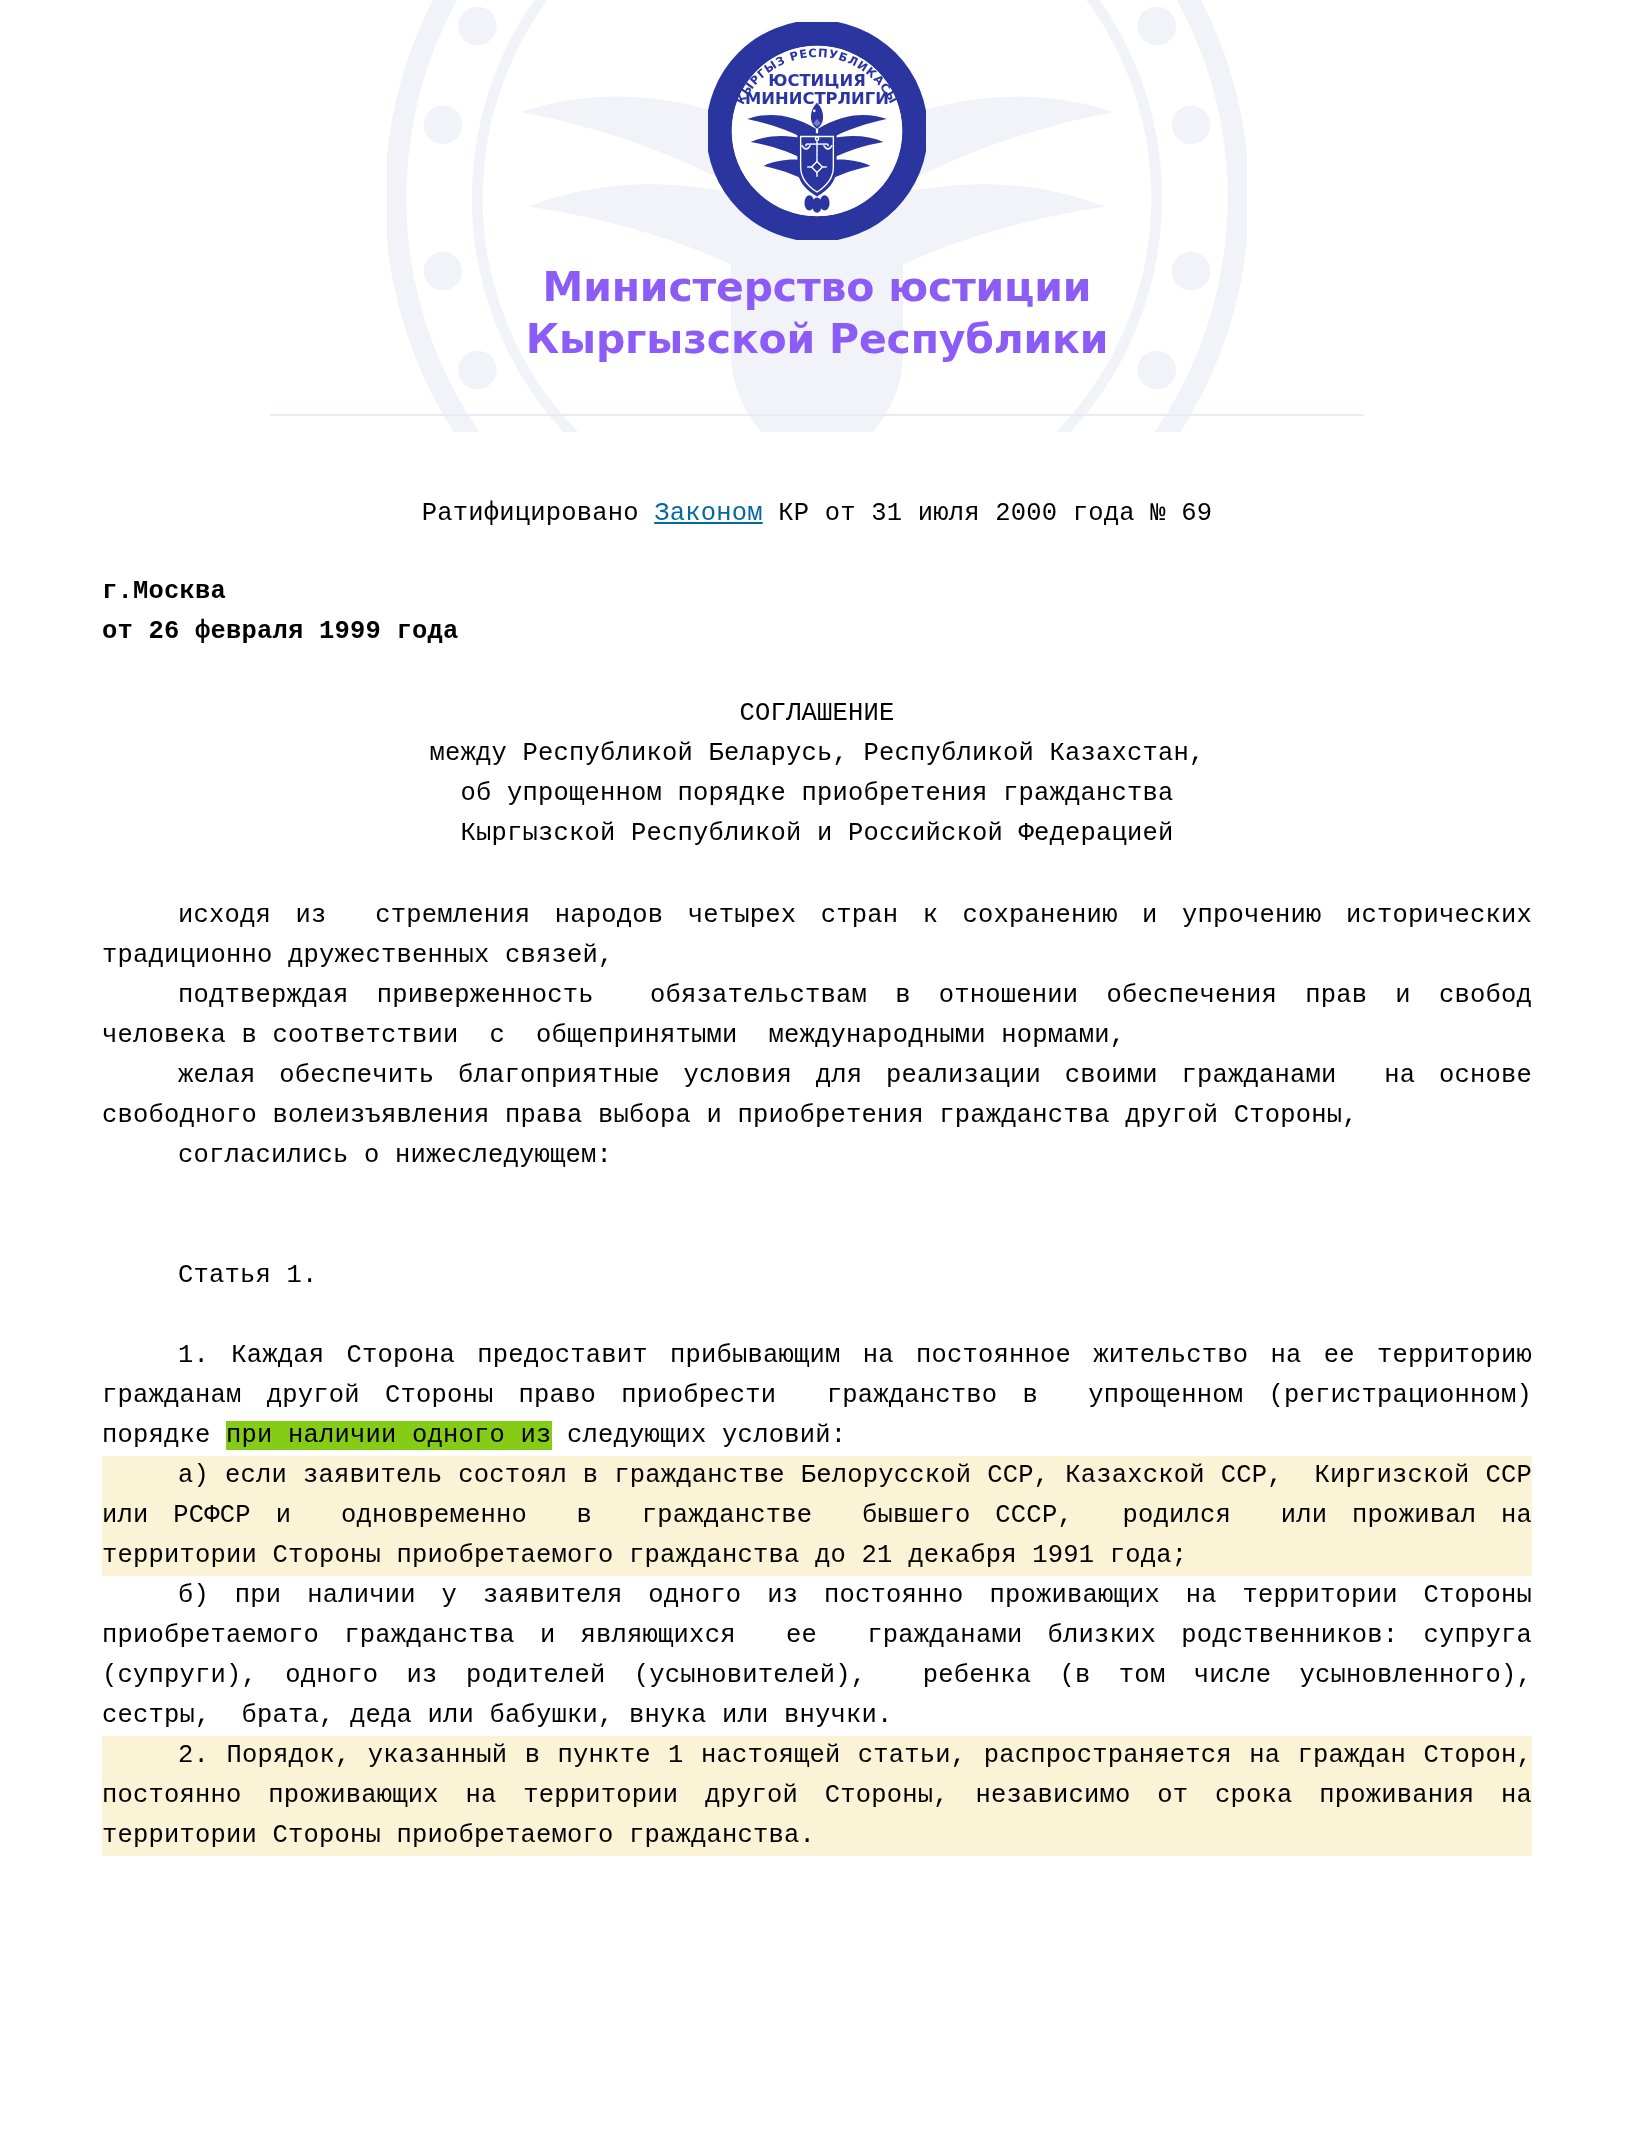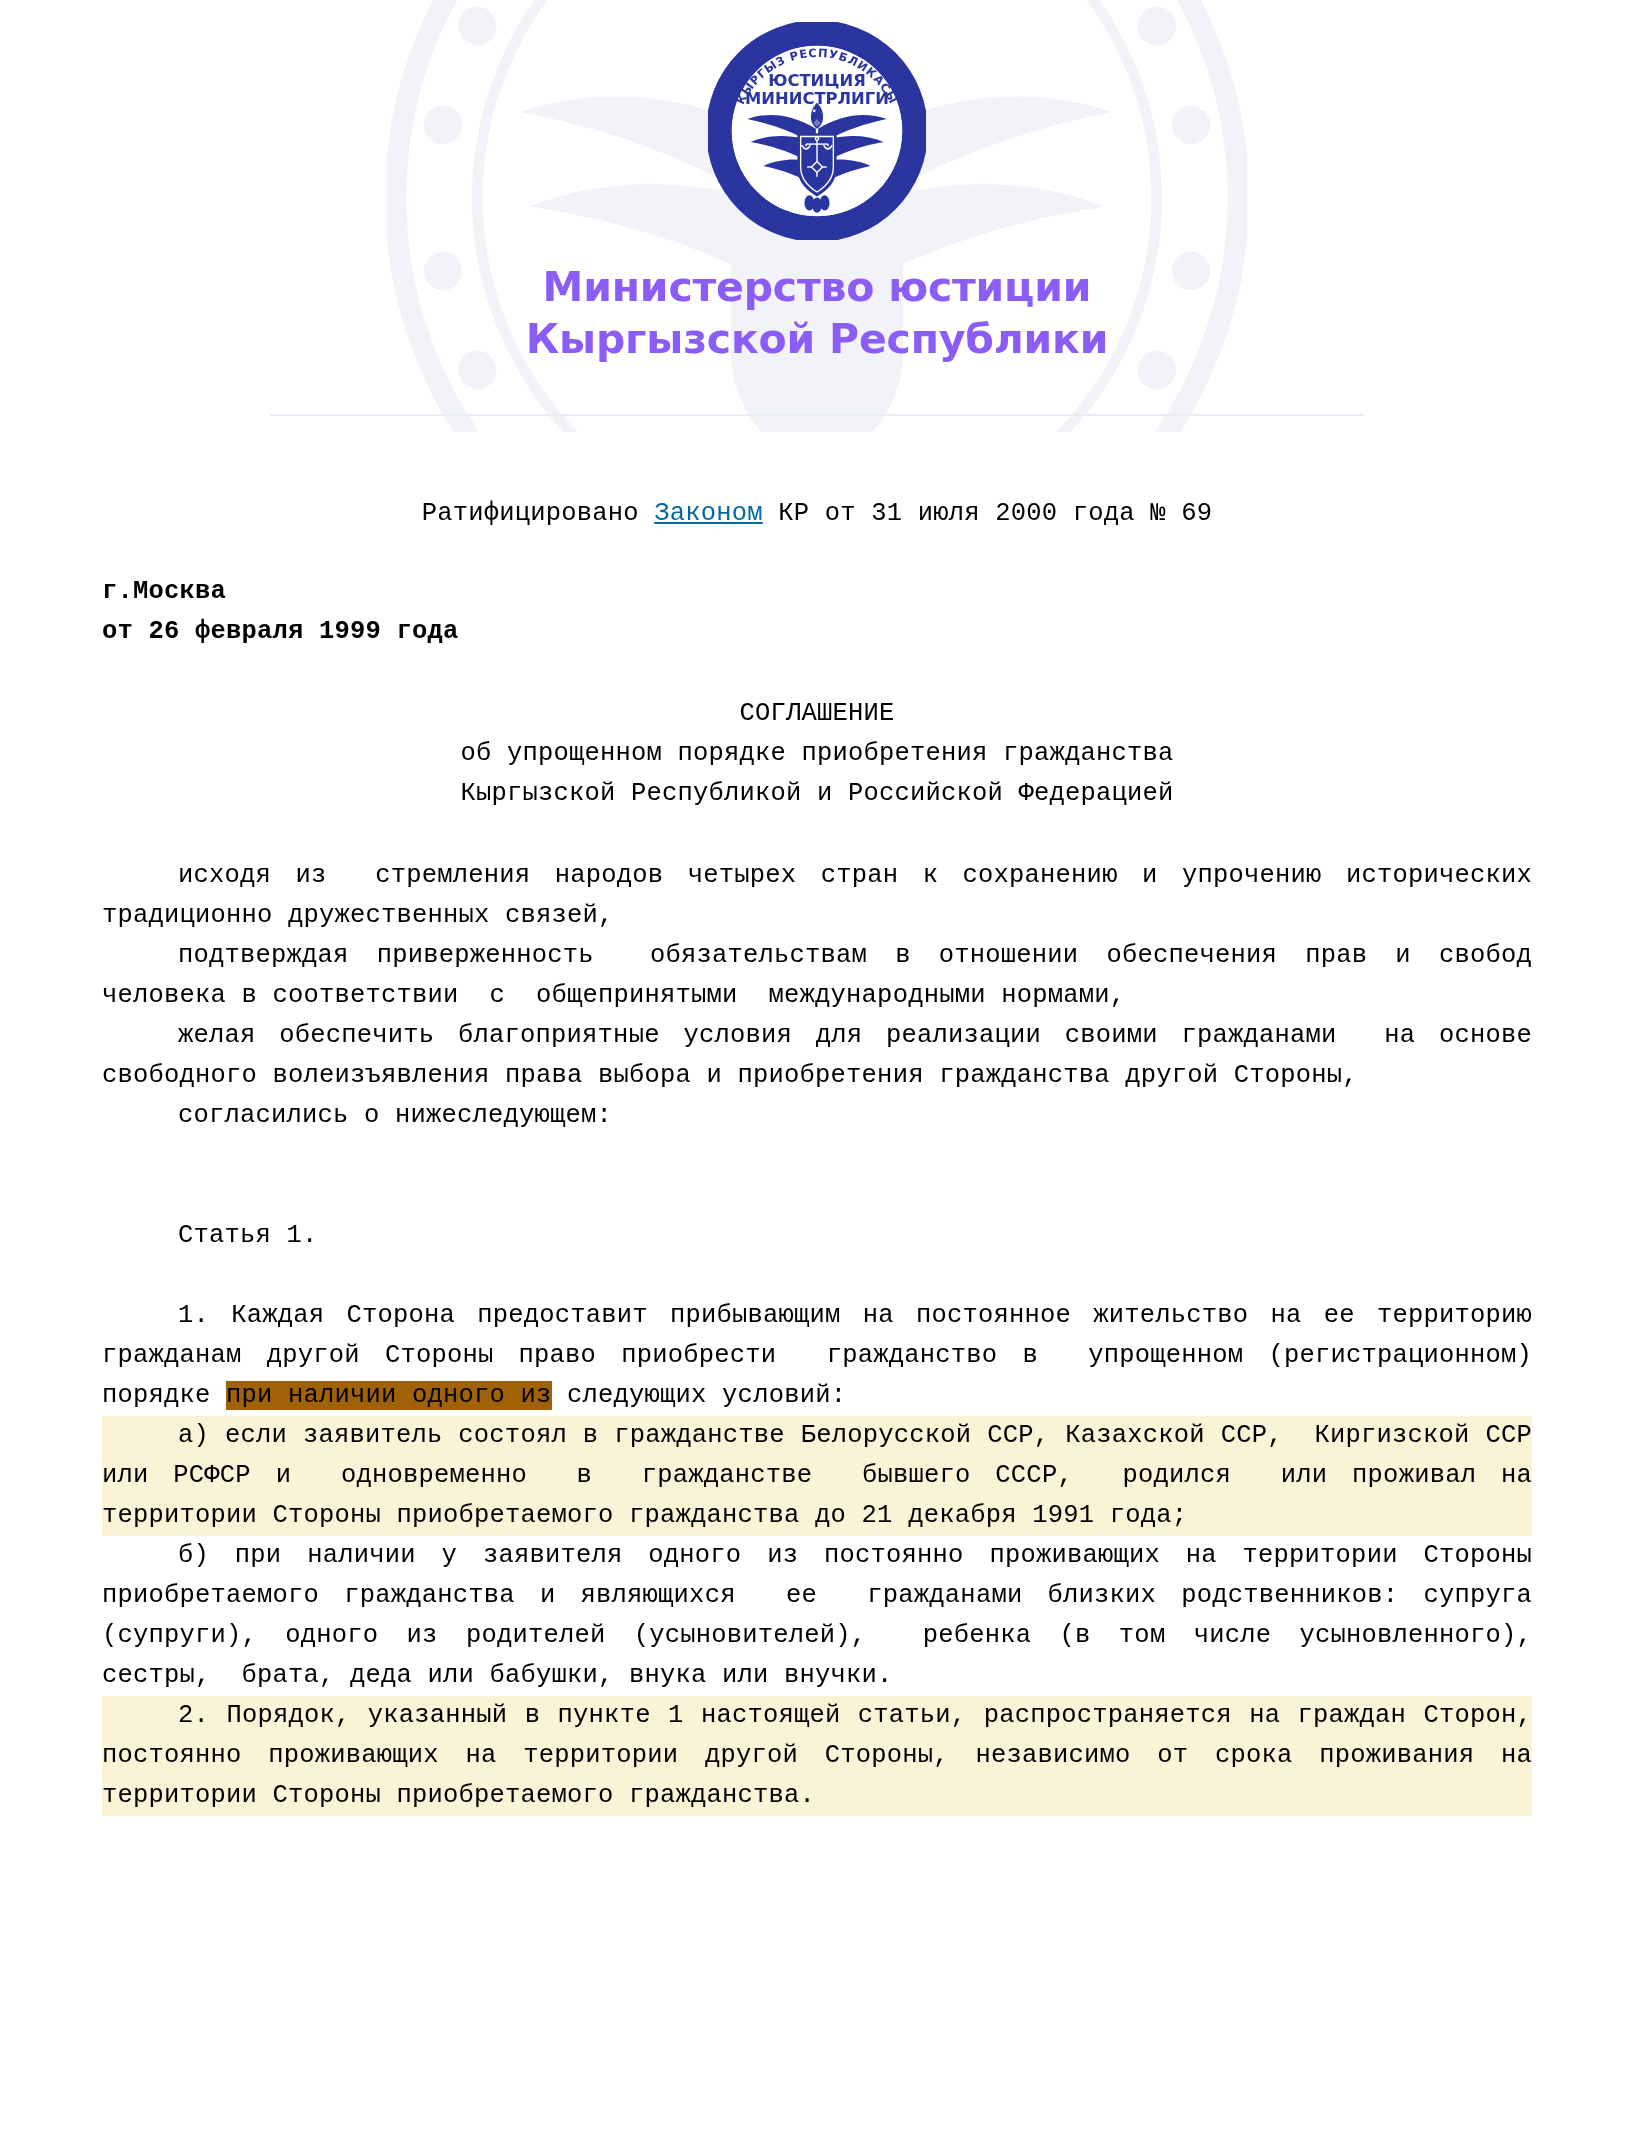--- a/index.html
+++ b/index.html
@@ -119,21 +119,21 @@
 
   .spacer-sm { height: 40px; }
   .spacer-md { height: 80px; }
 
   .article-head { margin-top: 0; }
   .hl-block {
     background: #fbf3d5;
     display: block;
   }
   .hl-inline {
-    background: #a16207;
+    background: #84cc16;
     box-decoration-break: clone;
     -webkit-box-decoration-break: clone;
   }
 </style>
 </head>
 <body>
 
 <div class="doc-header">
 
   <svg class="header-watermark" viewBox="0 0 400 400" aria-hidden="true">
@@ -288,20 +288,21 @@
 
     <p class="ratified"><span>Ратифицировано </span><a href="#" class="link">Законом</a><span> КР от 31 июля 2000 года № 69</span></p>
 
     <div class="place-block">
       <p class="ln">г.Москва</p>
       <p class="ln">от 26 февраля 1999 года</p>
     </div>
 
     <div class="title-block">
       <p class="ln">СОГЛАШЕНИЕ</p>
+      <p class="ln">между Республикой Беларусь, Республикой Казахстан,</p>
       <p class="ln">об упрощенном порядке приобретения гражданства</p>
       <p class="ln">Кыргызской Республикой и Российской Федерацией</p>
     </div>
 
     <div class="preamble">
       <p class="para indent">исходя из  стремления народов четырех стран к сохранению и упрочению исторических традиционно дружественных связей,</p>
       <p class="para indent">подтверждая приверженность  обязательствам в отношении обеспечения прав и свобод человека в соответствии  с  общепринятыми  международными нормами,</p>
       <p class="para indent">желая обеспечить благоприятные условия для реализации своими гражданами  на основе свободного волеизъявления права выбора и приобретения гражданства другой Стороны,</p>
       <p class="para indent">согласились о нижеследующем:</p>
     </div>

